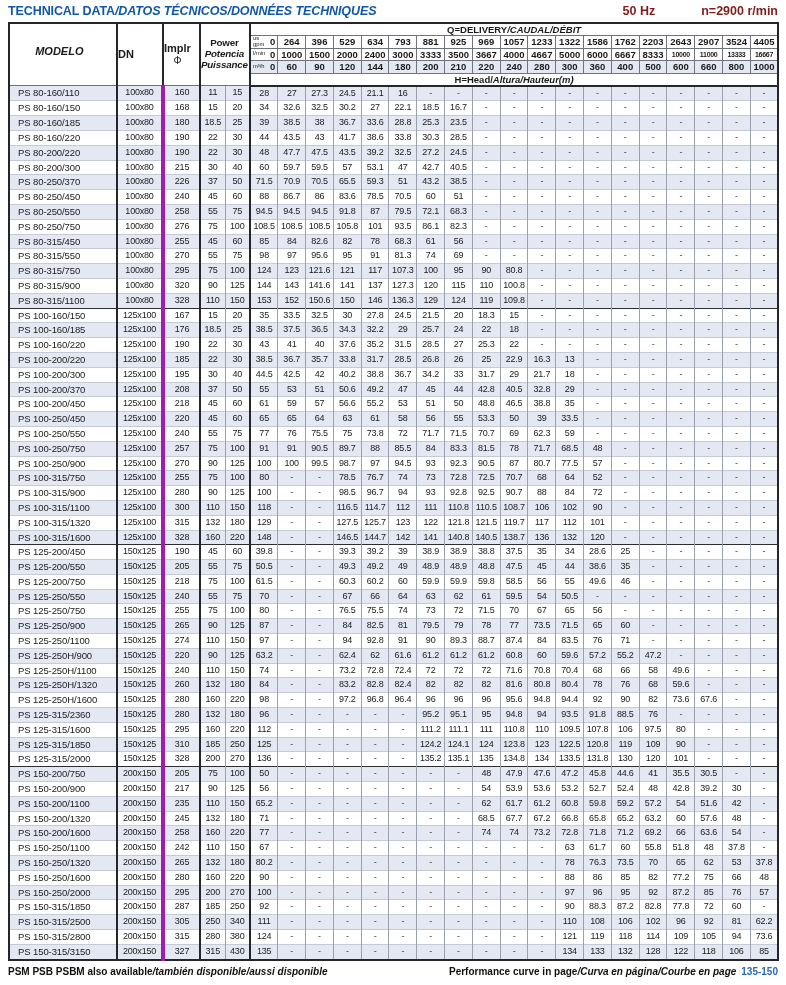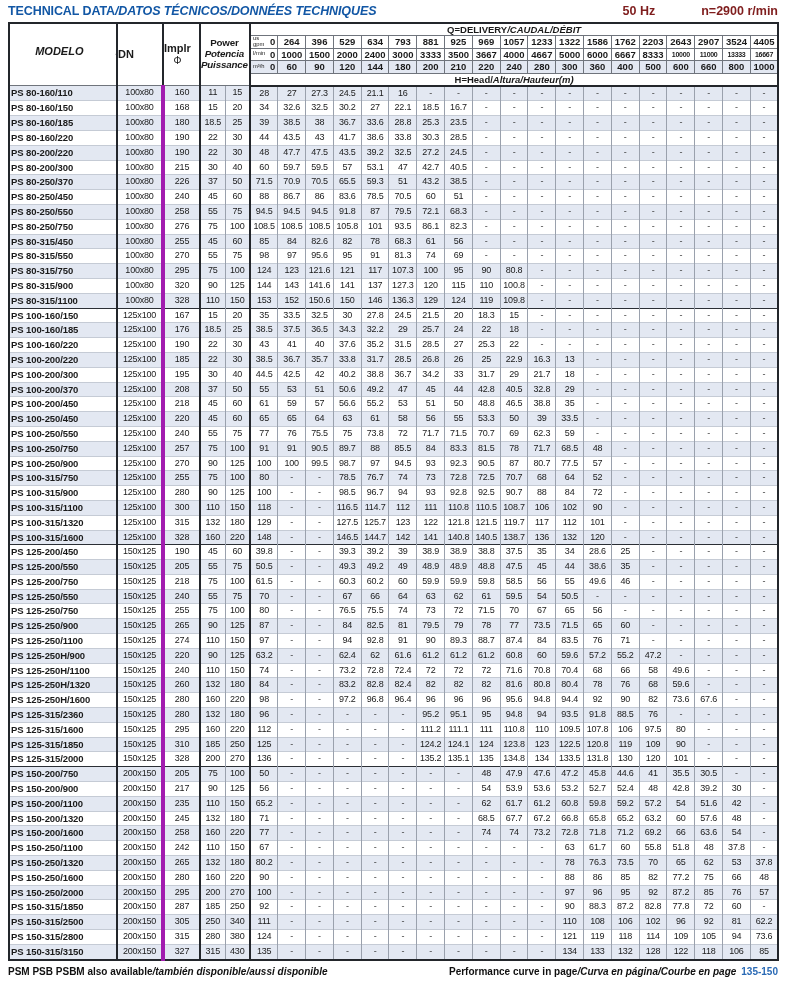--- a/index.html
+++ b/index.html
@@ -37,21 +37,21 @@
   .pow-stack { flex:1; display:flex; flex-direction:column; justify-content:center;
                font-size:9.8px; line-height:1.12; letter-spacing:-0.2px; }
   .pow-units { height:13px; display:flex; border-top:1px solid #6f747c; font-weight:normal; font-size:9.5px; }
   .pow-units span { flex:1; line-height:12px; }
   .pow-units span:first-child { border-right:1px solid #6f747c; }
 
   tbody td { height:13.8px; line-height:13.8px; font-size:9px; text-align:center; color:#1a1a1a;
              border-left:1px solid #9aa1ad; border-right:1px solid #9aa1ad;
              border-top:1px solid #c5cbd5; overflow:hidden; white-space:nowrap; letter-spacing:-0.2px; }
   tbody tr:nth-child(odd) { background:#e3e8f2; }
-  tbody td.c-model { text-align:left; padding-left:1px; font-weight:bold; font-size:9.5px; letter-spacing:-0.1px;
+  tbody td.c-model { text-align:left; padding-left:8px; font-weight:normal; font-size:9.5px; letter-spacing:-0.1px;
                      border-right:2px solid #23262b; }
   tbody td.c-dn { border-right:4px solid #a21caf; }
   tbody td.c-imp { border-right:2px solid #23262b; }
   tbody td.c-hp { border-right:2px solid #23262b; }
   tbody td.dash { color:#3c3c3c; }
   tbody tr.grp td { border-top:1.6px solid #2b2f35; }
 
   .footer { display:flex; justify-content:space-between; align-items:flex-end; margin-top:5px;
             font-size:10px; font-weight:bold; color:#101010; }
   .pages { color:#2a6ab5; margin-left:5px; }

